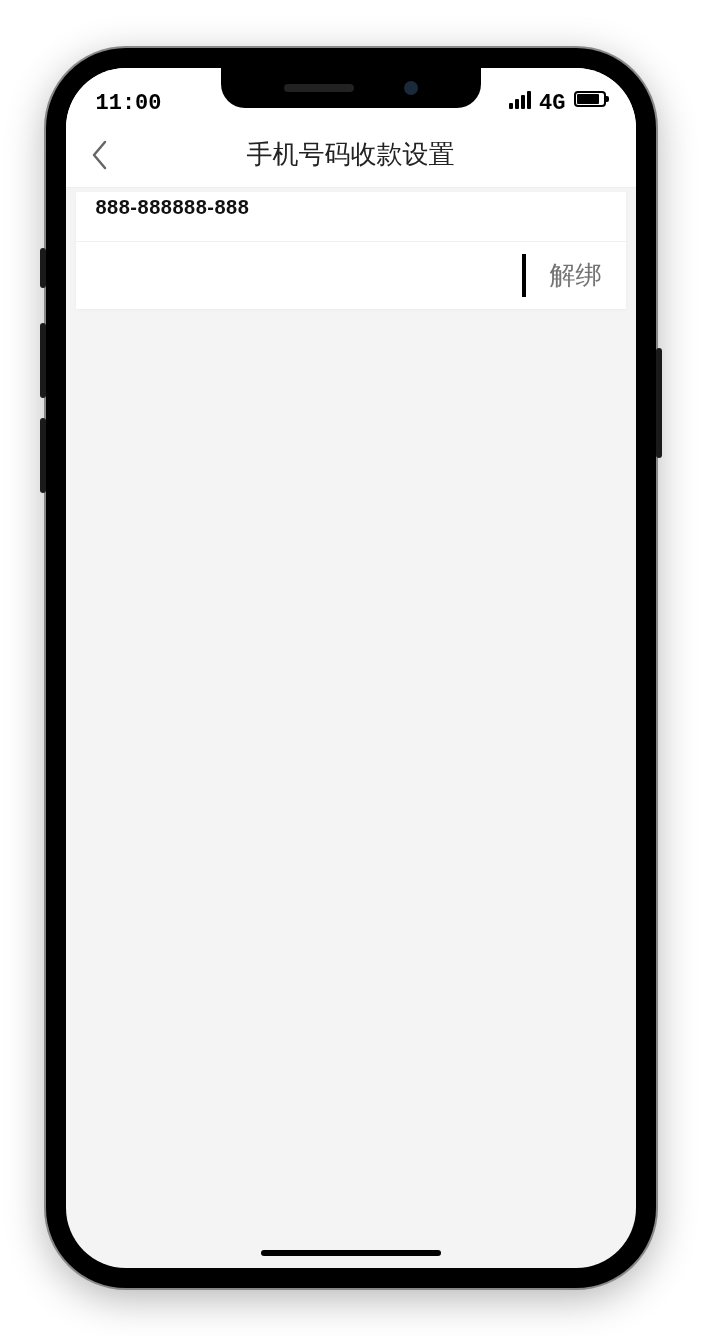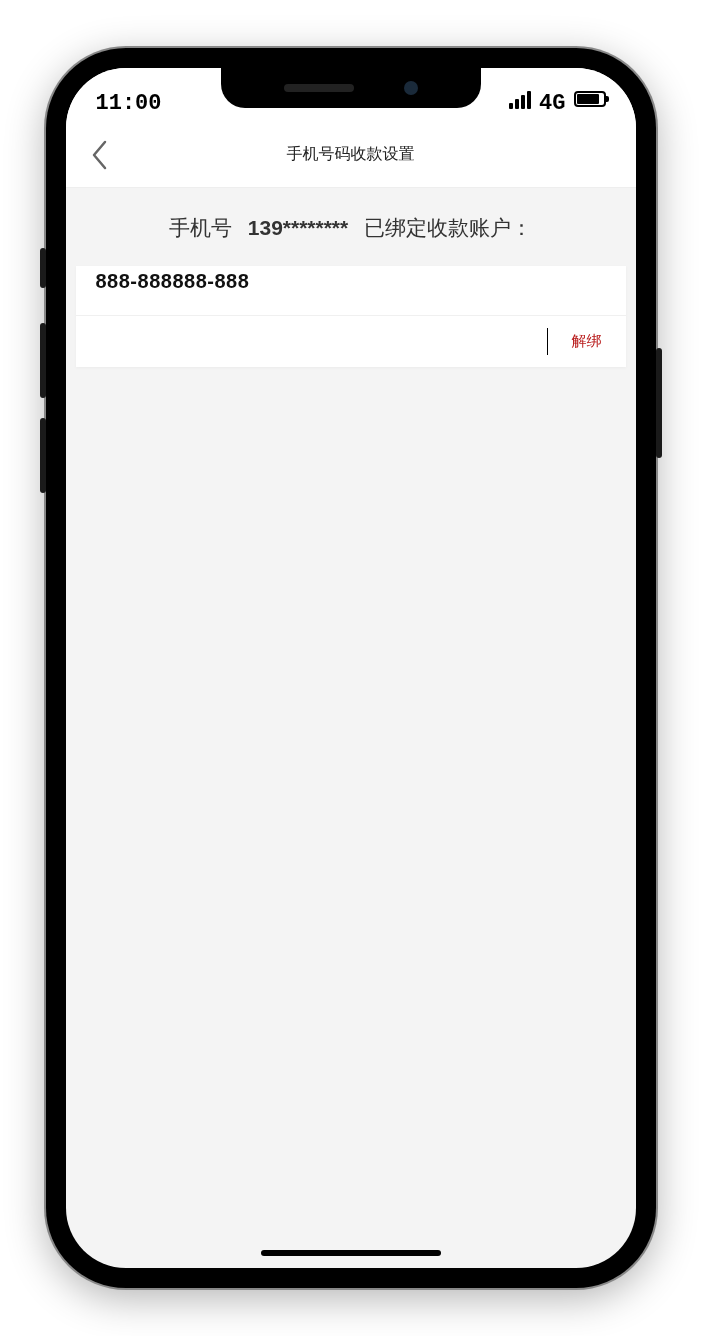--- a/index.html
+++ b/index.html
@@ -69,21 +69,21 @@
       height: 66px;
       display: flex; align-items: center; justify-content: center;
       position: relative;
       border-bottom: 1px solid #eee;
     }
     .back-btn {
       position: absolute; left: 14px; top: 50%; transform: translateY(-50%);
       width: 40px; height: 40px; display:flex; align-items:center; justify-content:center;
       cursor: pointer;
     }
-    .nav-title { font-size: 16px; color: #222; font-weight: 400; }
+    .nav-title { font-size: 26px; color: #222; font-weight: 400; }
     
     .content { background: #f4f4f4; }
     .info-text {
       padding: 26px 20px 20px;
       text-align: center;
       font-size: 21px; color: #333;
     }
     .info-text .phone { font-weight: 700; margin: 0 10px; }
     .card {
       margin: 4px 10px;
@@ -102,23 +102,23 @@
     .acct {
       padding: 4px 20px 22px;
       font-size: 20px; font-weight: 700; color: #111; letter-spacing: .5px;
     }
     .card-actions {
       border-top: 1px solid #f0f0f0;
       display: flex; justify-content: flex-end;
       padding: 12px 0;
     }
     .unbind-btn {
-      border-left: 1px solid #000000;
+      border-left: 4px solid #000000;
       padding: 4px 24px;
-      font-size: 15px; color: #b91c1c;
+      font-size: 26px; color: #737373;
       cursor: pointer;
     }
     
     .home-indicator {
       position: absolute; bottom: 12px; left: 50%; transform: translateX(-50%);
       width: 180px; height: 6px; background: #000; border-radius: 3px;
     }
   </style>
 </head>
 <body>
@@ -155,25 +155,20 @@
       <div class="navbar">
         <div class="back-btn">
           <svg width="18" height="30" viewBox="0 0 18 30">
             <polyline points="14,2 3,15 14,28" fill="none" stroke="#666" stroke-width="2.5" stroke-linecap="round" stroke-linejoin="round"></polyline>
           </svg>
         </div>
         <div class="nav-title">手机号码收款设置</div>
       </div>
 
       <div class="content">
-        <div class="info-text">
-          <span>手机号</span>
-          <span class="phone">139********</span>
-          <span>已绑定收款账户：</span>
-        </div>
 
         <div class="card">
           <div class="acct">888-888888-888</div>
           <div class="card-actions">
             <div class="unbind-btn">解绑</div>
           </div>
         </div>
       </div>
 
       <div class="home-indicator"></div>

